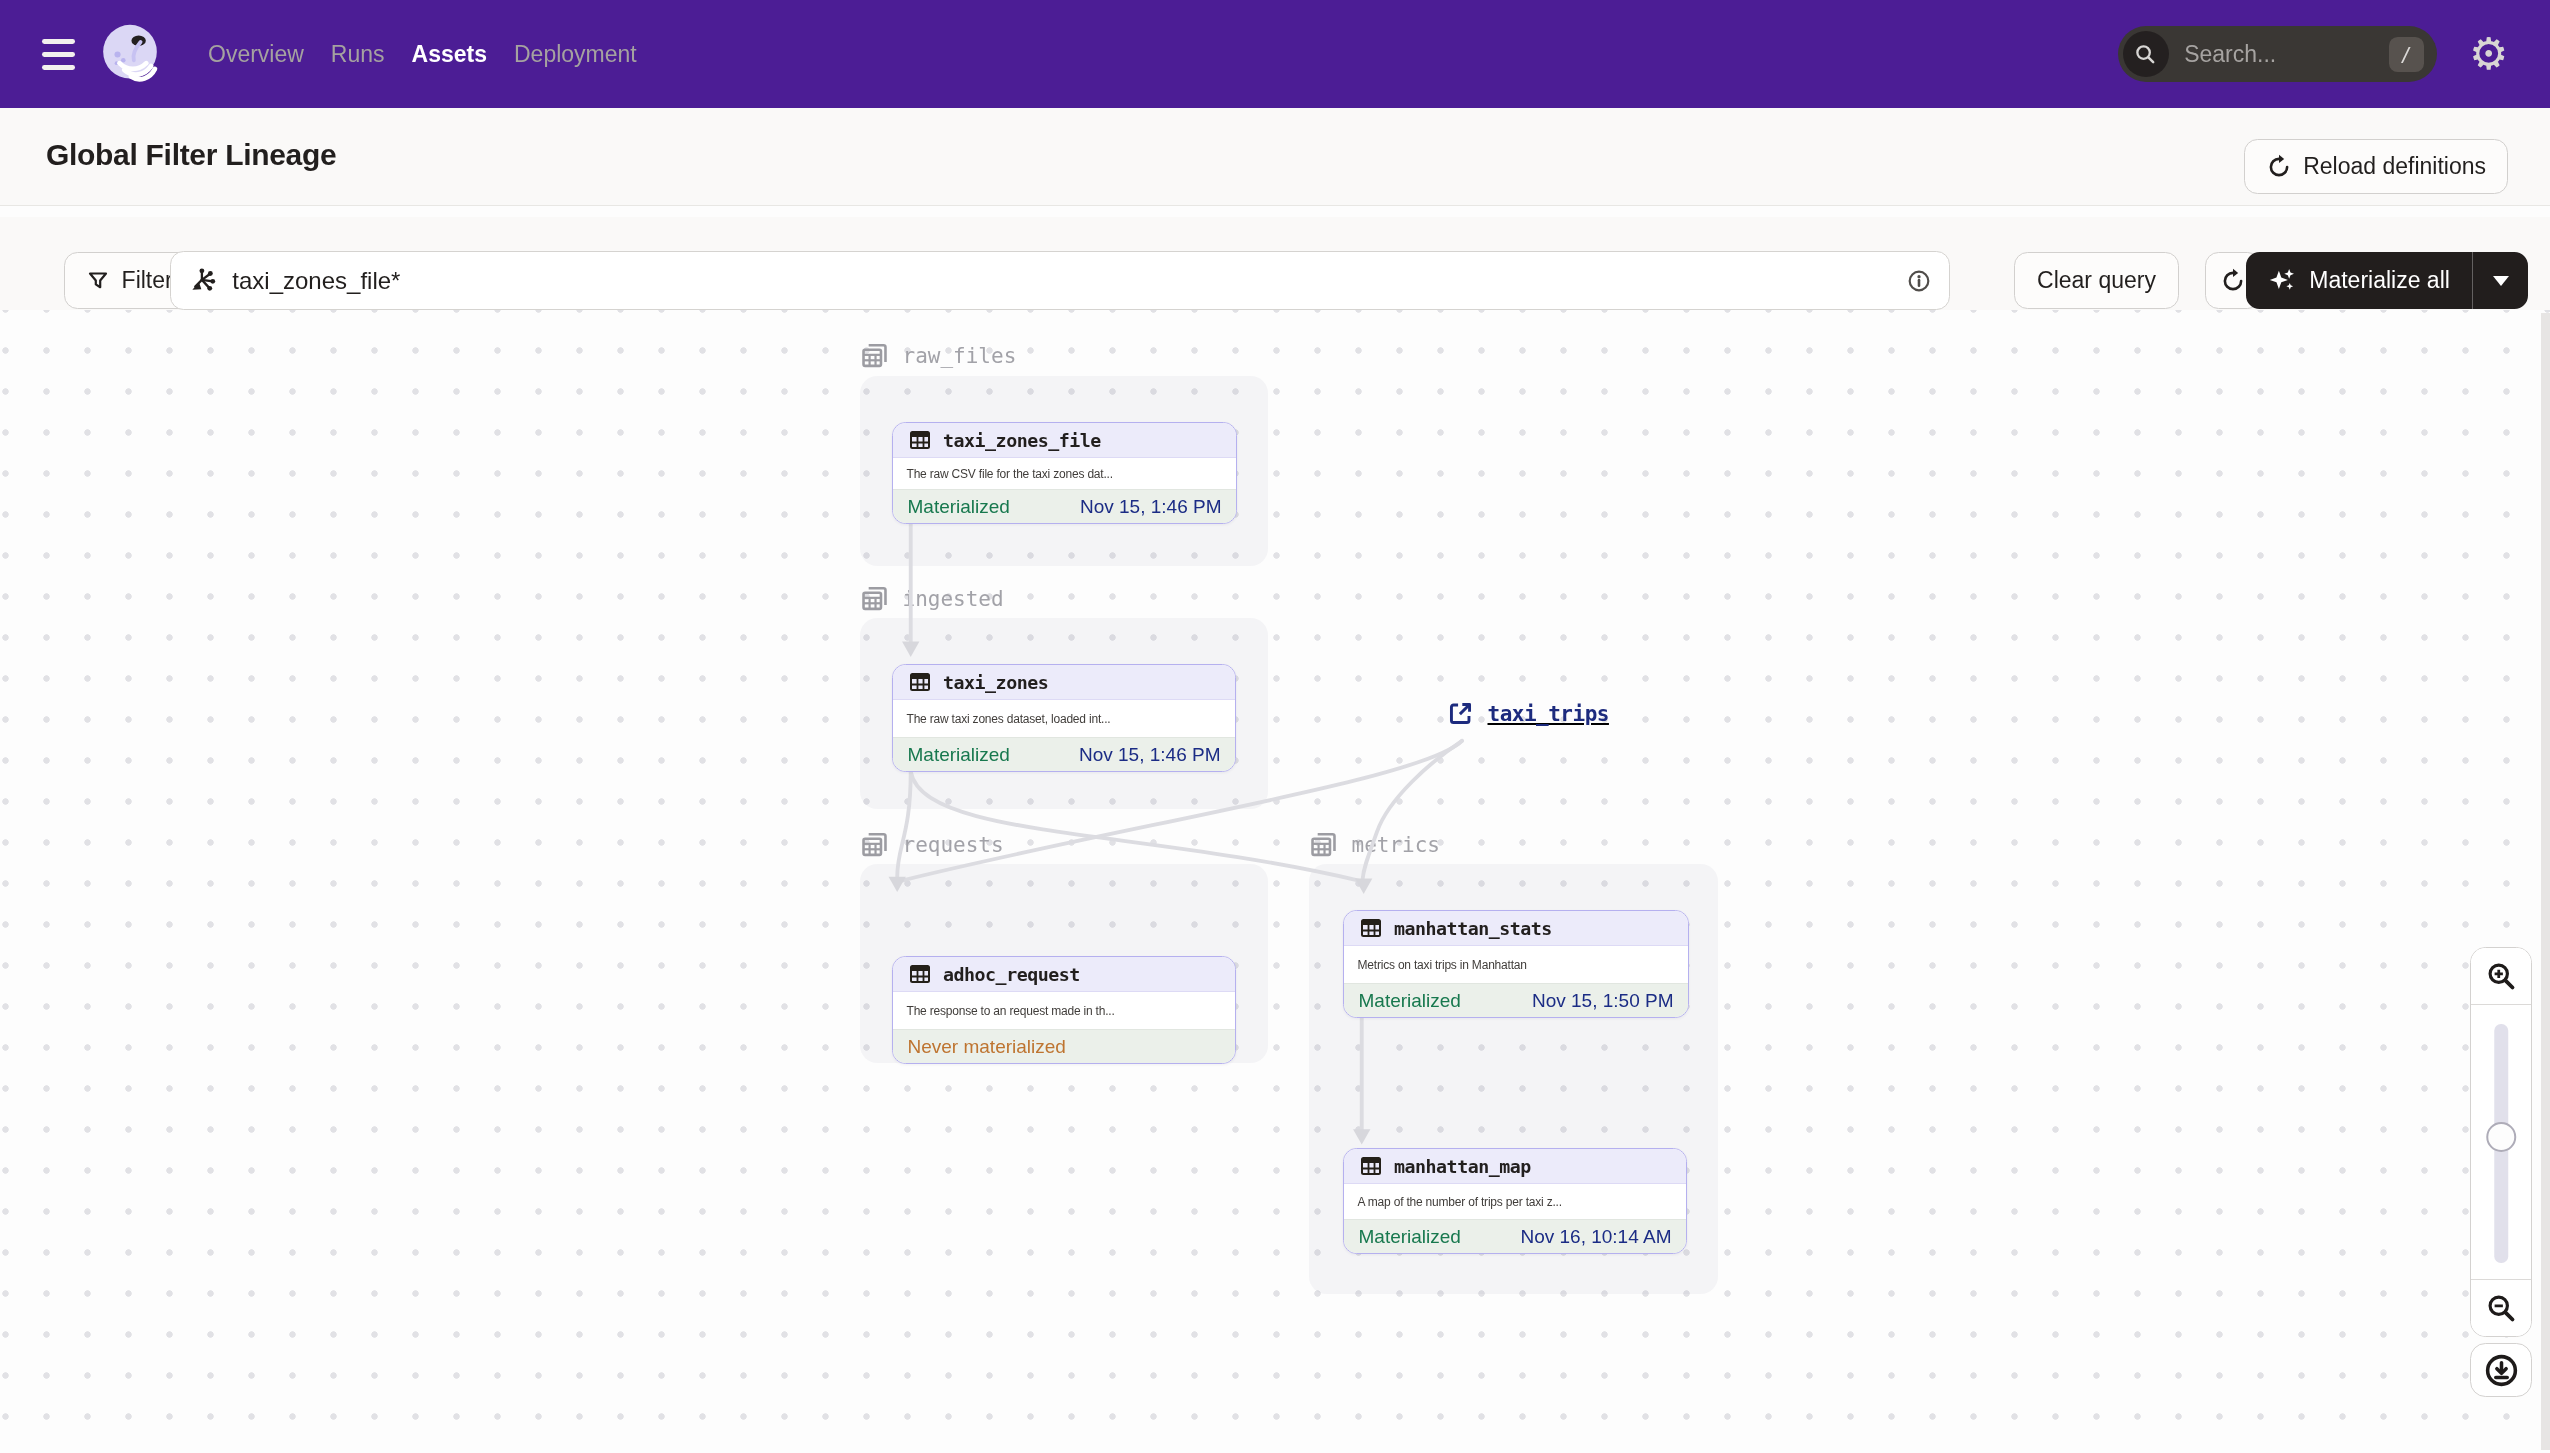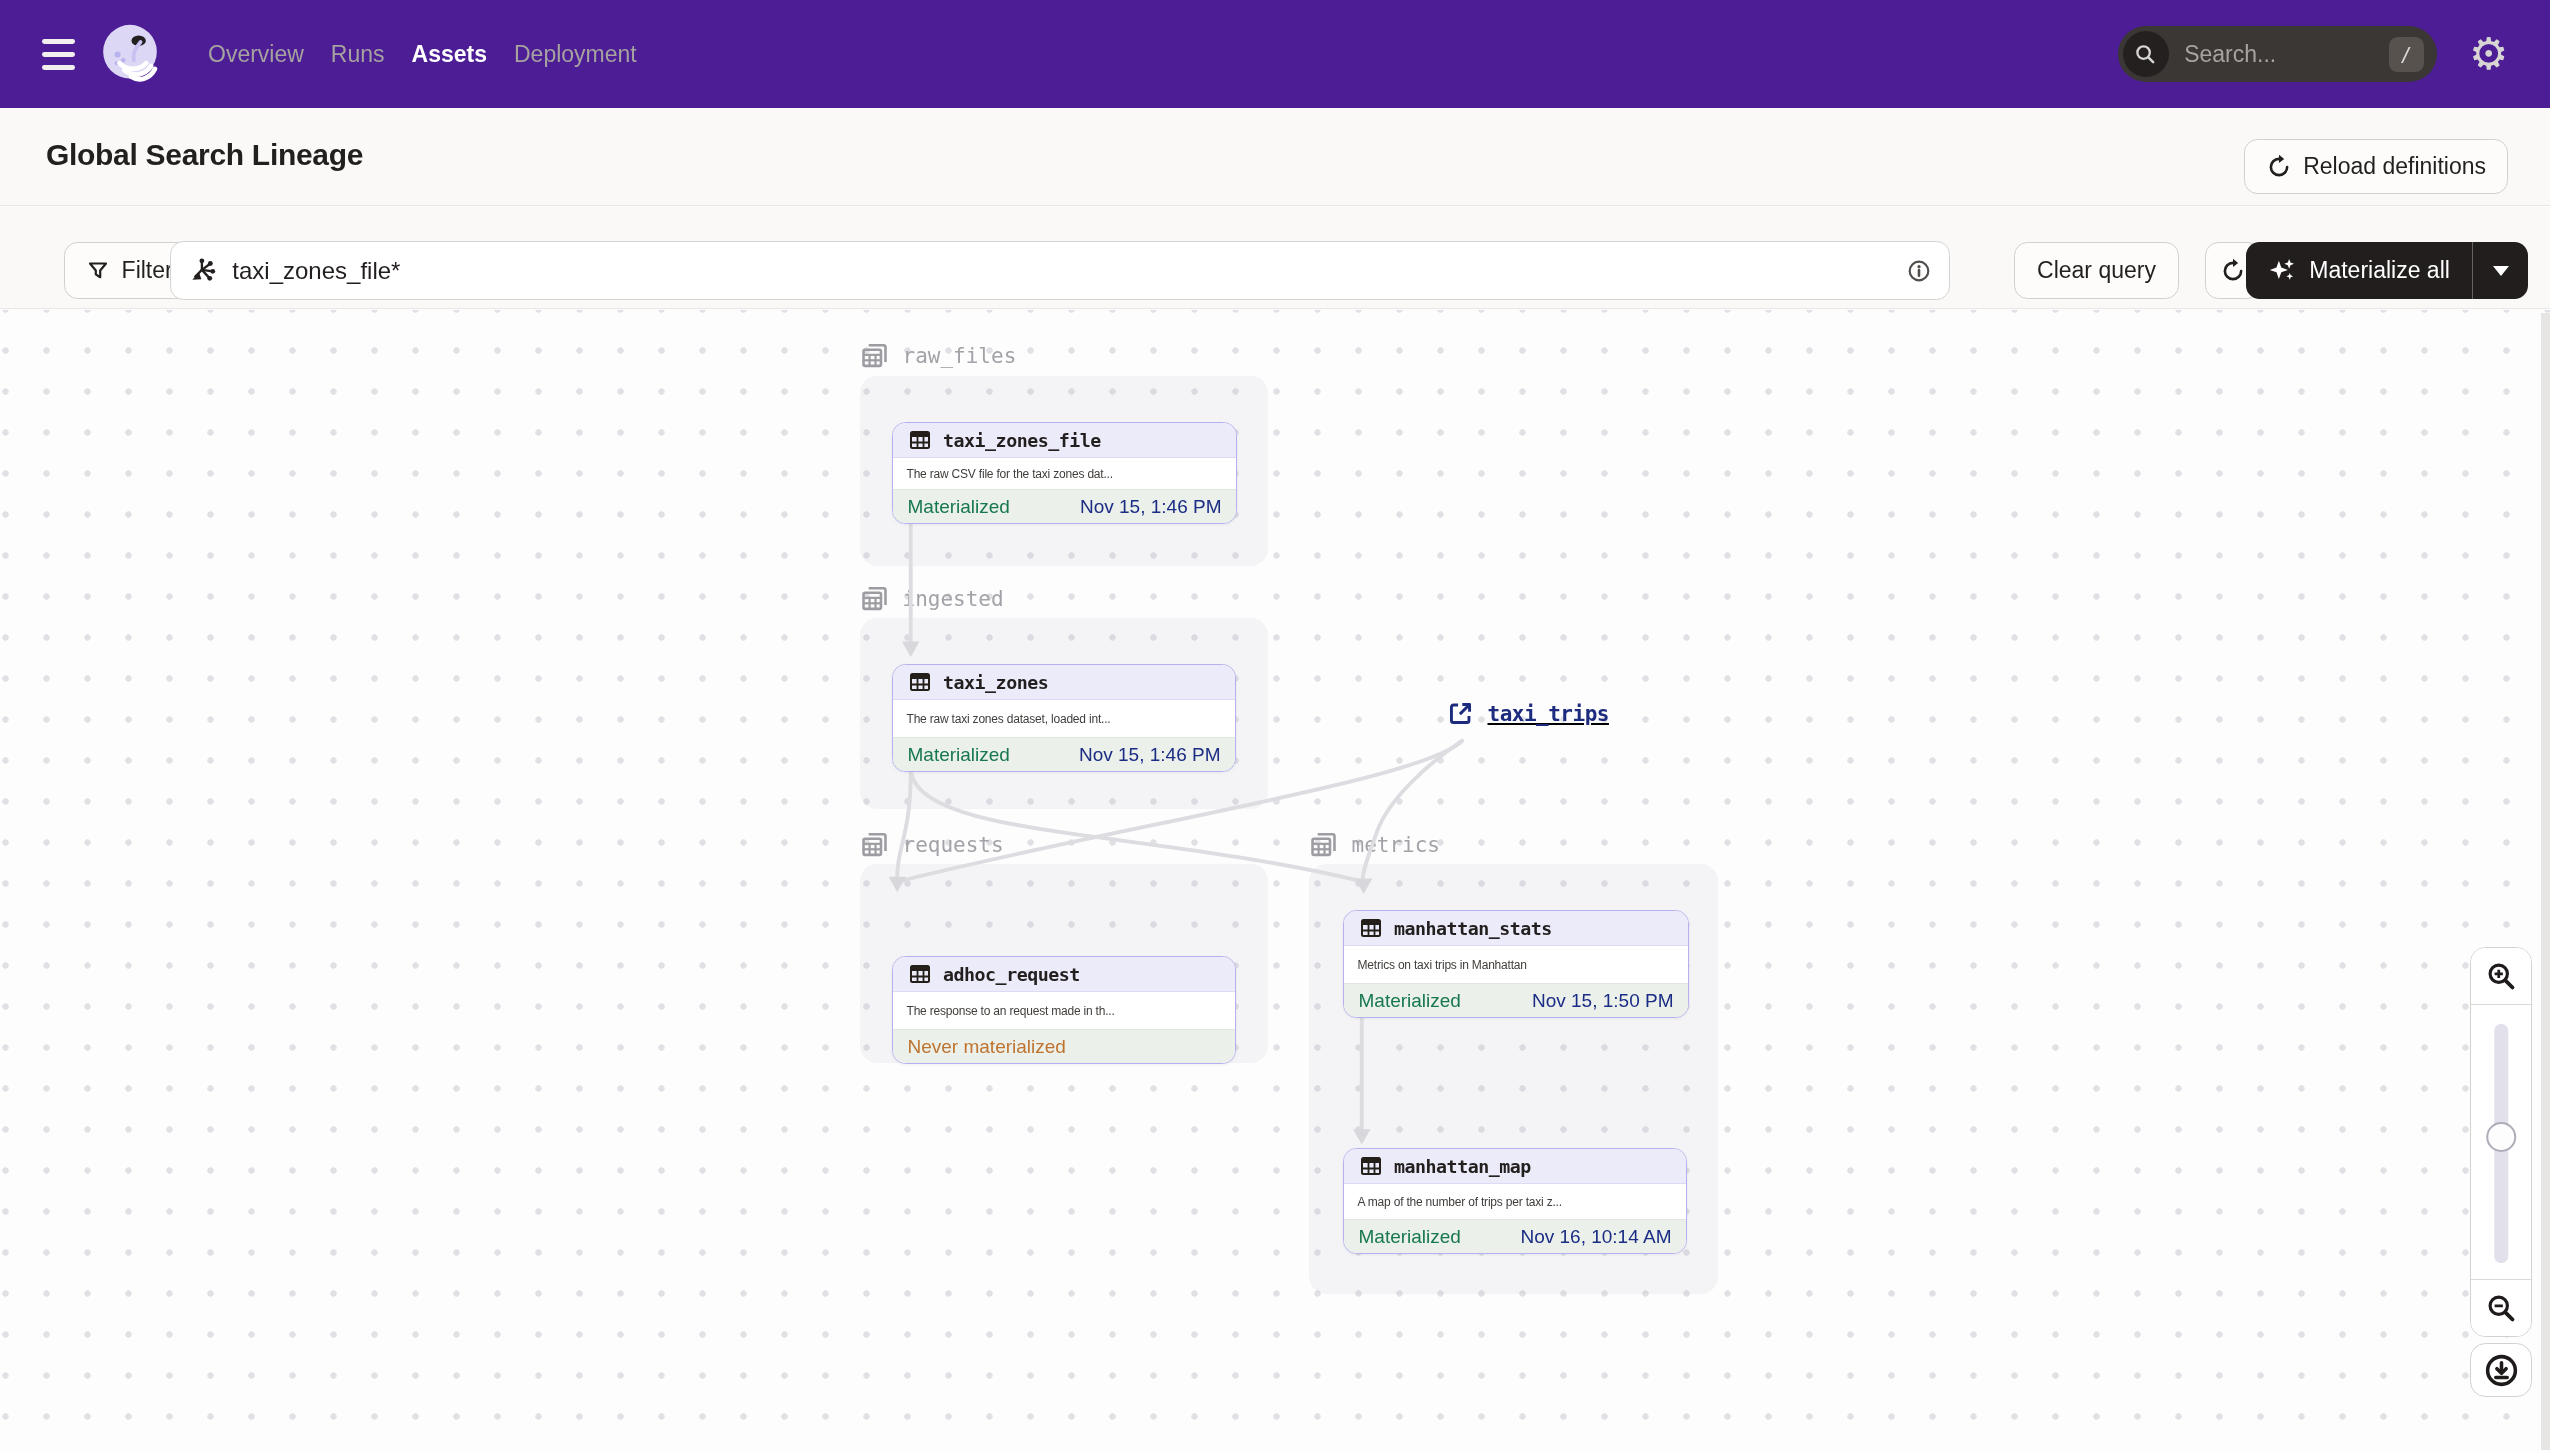--- a/index.html
+++ b/index.html
@@ -22,21 +22,21 @@
   .slash-badge { position:absolute; right:13.5px; top:10.6px; width:35px; height:35px; background:#57524E; border-radius:8.7px; color:#DBD9D7; font-size:20px; display:flex; align-items:center; justify-content:center; }
   .gear { position:absolute; left:2469px; top:25px; font-size:44px; color:#D8D6D4; cursor:pointer; line-height:58px; font-family:"DejaVu Sans", sans-serif; }
 
   
   .page-header { position:absolute; top:108px; left:0; width:100%; height:98px; background:#FAF9F8; border-bottom:1px solid #E8E7E4; }
   .page-title { position:absolute; left:46px; top:30px; font-size:30px; font-weight:700; color:#221F1E; letter-spacing:-0.3px; }
   .btn { display:flex; align-items:center; justify-content:center; gap:11.6px; background:#FDFCFB; border:1.4px solid #D2D0CE; border-radius:13.5px; font-size:23px; color:#221F1E; cursor:pointer;margin-left:36px; }
   .reload-btn { position:absolute; right:42px; top:31px; height:55px; padding:0 21px; }
 
   
-  .toolbar { position:absolute; top:207px; left:0; width:100%; height:102px; background:#FAF9F8; border-bottom:1px solid #E8E7E4; }
+  .toolbar { position:absolute; top:217px; left:0; width:100%; height:102px; background:#FAF9F8; border-bottom:1px solid #E8E7E4; }
   .filter-btn { position:absolute; left:28px; top:35px; height:57px; padding:0 21px; }
   .query-box { position:absolute; left:170px; top:34px; width:1780px; height:59px; background:#FFFFFF; border:1.4px solid #D5D3D0; border-radius:13.5px; display:flex; align-items:center; padding:0 17.3px; }
   .query-input { flex:1; margin-left:15px; border:none; outline:none; background:transparent; font-size:24px; color:#221F1E; font-family:"Liberation Sans", sans-serif; }
   .clear-btn { position:absolute; left:1978px; top:35px; width:165px; height:57px; }
   .refresh-btn { position:absolute; left:2169px; top:35px; width:56px; height:57px; }
   .materialize-btn { position:absolute; left:2246px; top:35px; width:282px; height:57px; background:#221E1D; border-radius:13.5px; display:flex; color:#FFFFFF; cursor:pointer; }
   .mat-main { flex:1; display:flex; align-items:center; justify-content:center; gap:12.5px; font-size:23px; }
   .mat-divider { width:1.4px; background:rgba(255,255,255,0.30); }
   .mat-caret { width:55px; display:flex; align-items:center; justify-content:center; }
   .caret-down { width:0; height:0; border-left:8.7px solid transparent; border-right:8.7px solid transparent; border-top:10.6px solid #FFFFFF; }
@@ -103,21 +103,21 @@
             <line x1="15" y1="15" x2="20" y2="20" stroke="#D8D6D4" stroke-width="2.6" stroke-linecap="round"></line>
           </svg>
       </div>
       <span class="search-text">Search...</span>
       <span class="slash-badge mono">/</span>
     </div>
     <div class="gear">⚙</div>
   </div>
 
   <div class="page-header">
-    <div class="page-title">Global Search Lineage</div>
+    <div class="page-title">Global Filter Lineage</div>
     <div class="btn reload-btn">
       <svg width="26" height="26" viewBox="0 0 24 24">
         <path d="M19.5 12 A7.5 7.5 0 1 1 12 4.5" fill="none" stroke="#221F1E" stroke-width="2.4" stroke-linecap="round"></path>
         <path d="M12 0.8 L16.8 4.5 L12 8.2 Z" fill="#221F1E"></path>
       </svg>
       <span>Reload definitions</span>
     </div>
   </div>
 
   <div class="toolbar">

